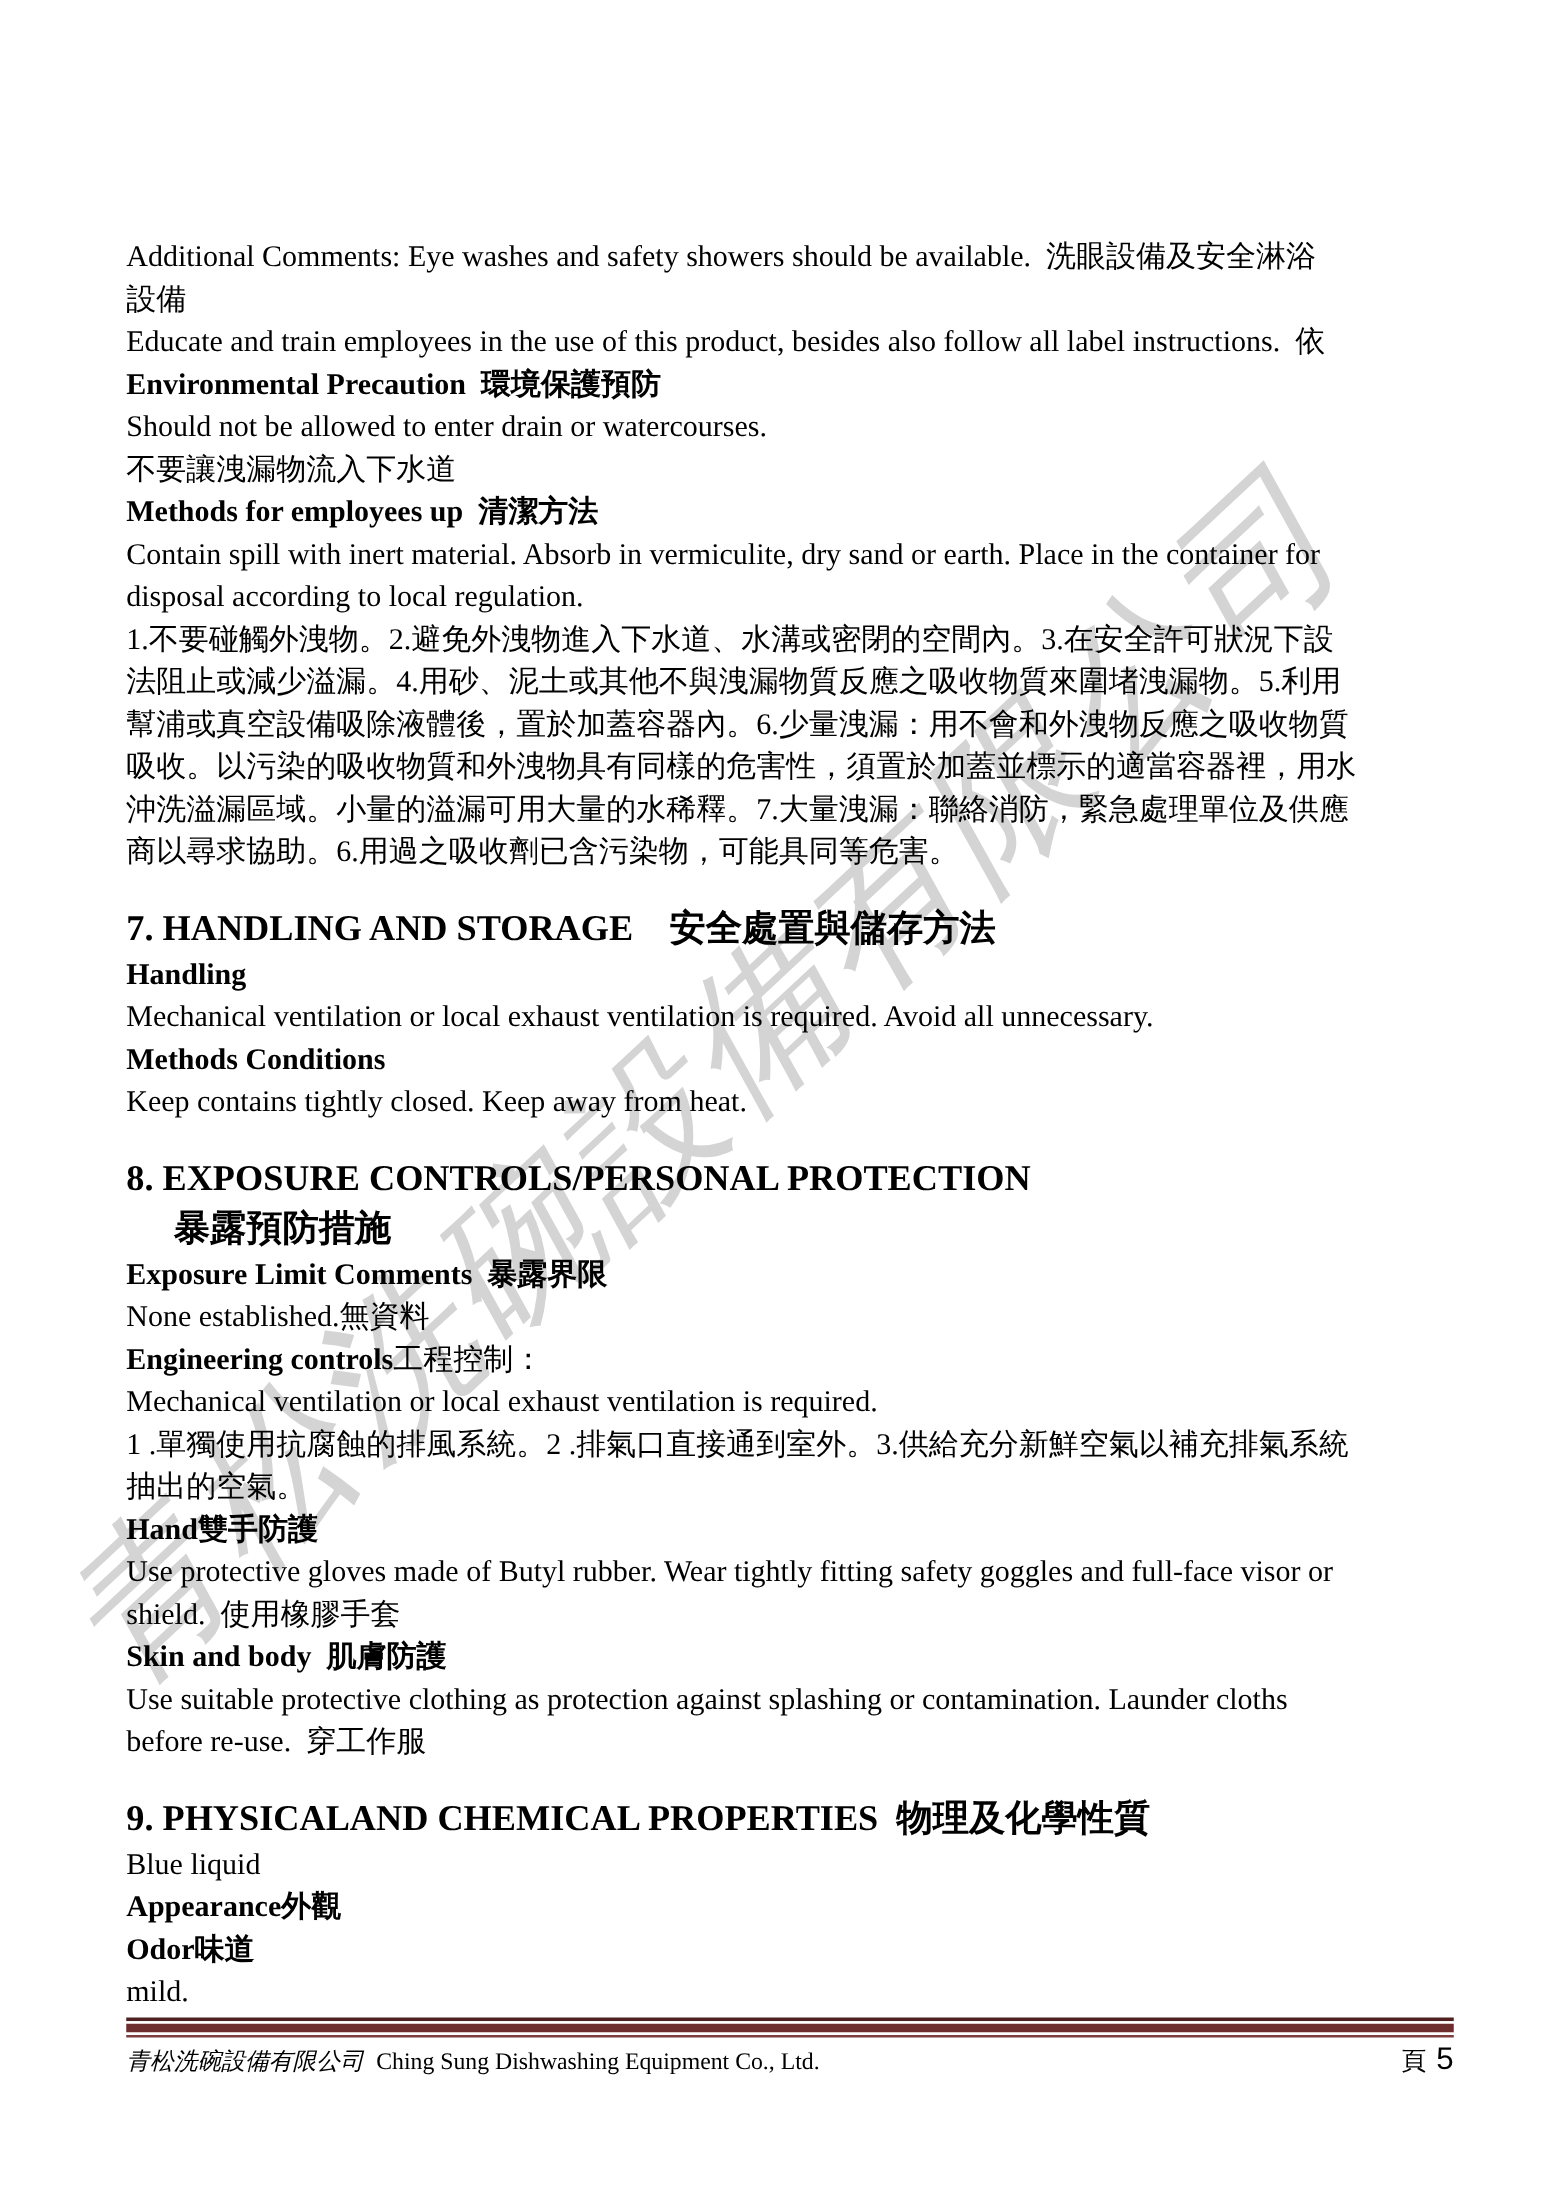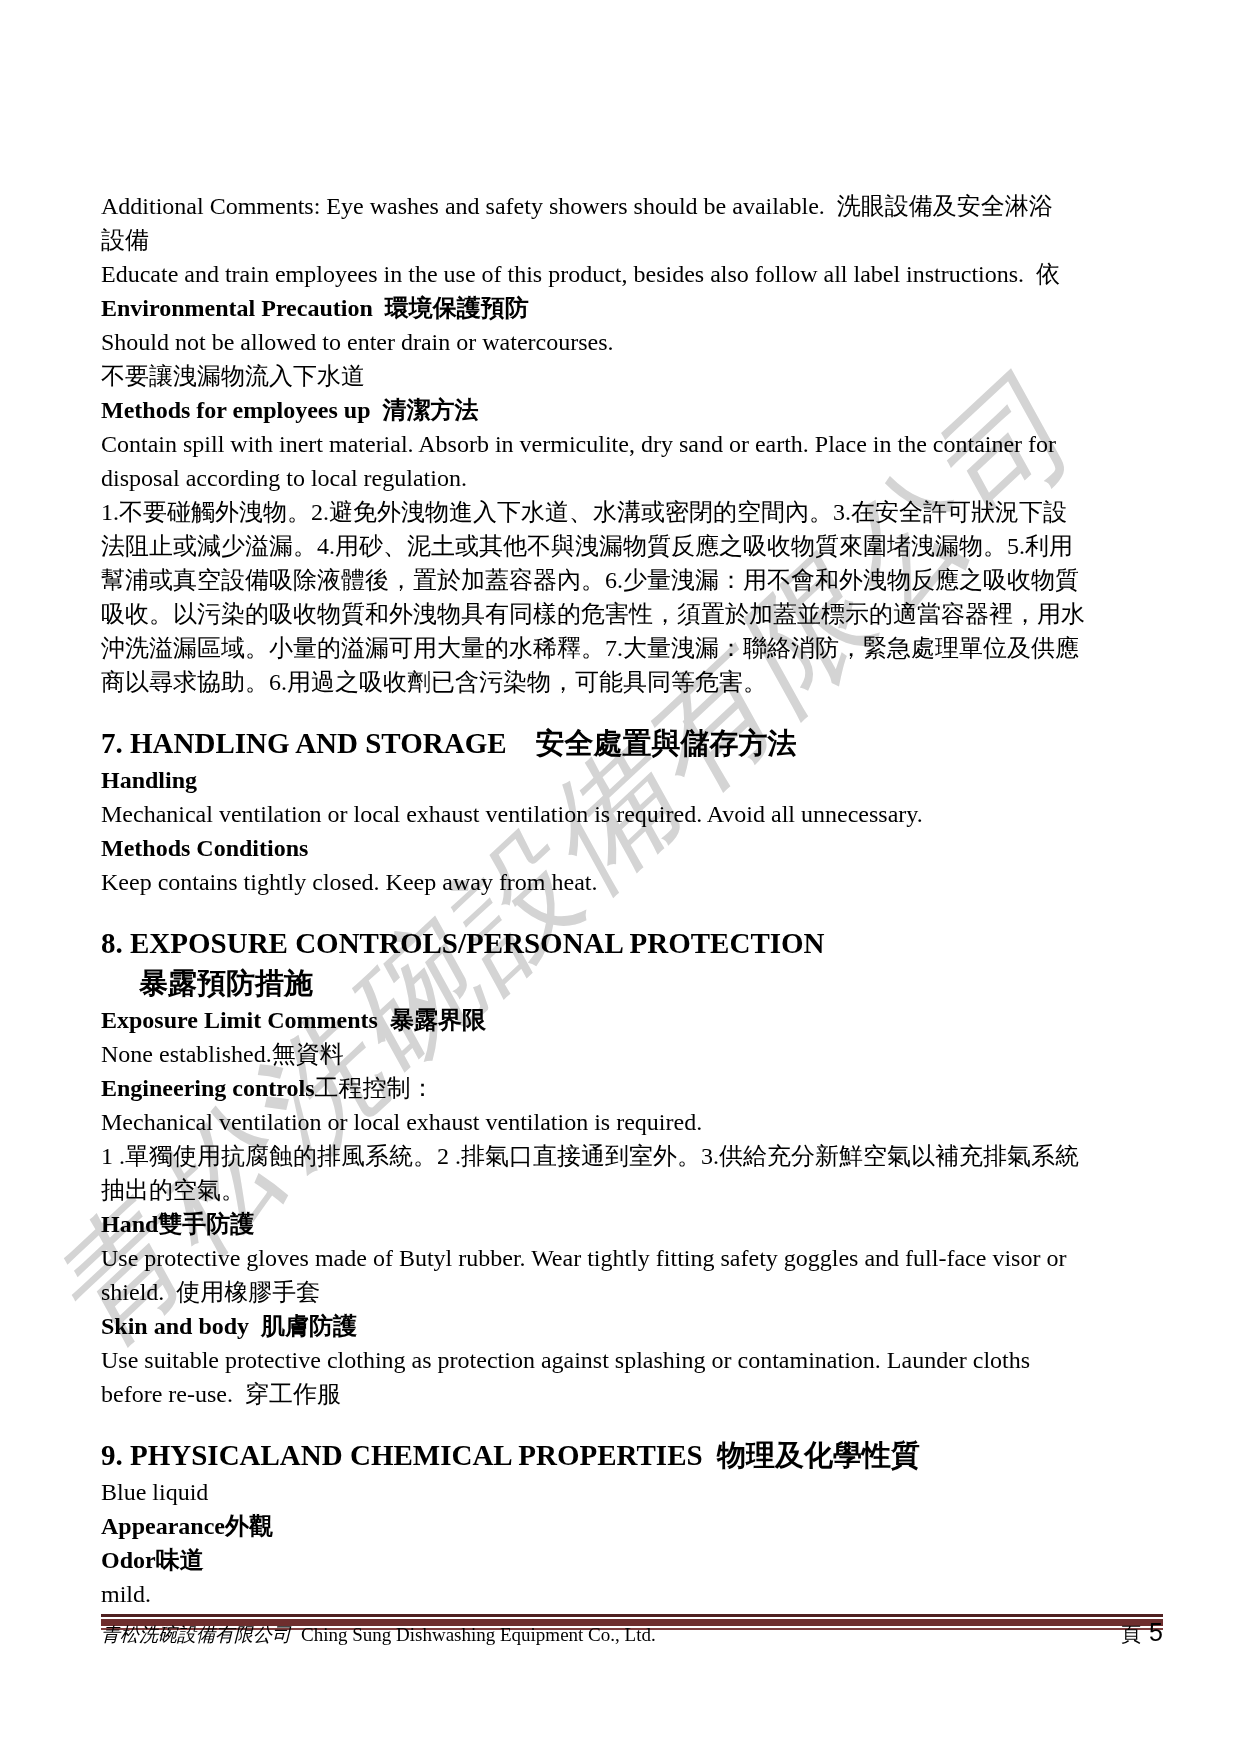--- a/index.html
+++ b/index.html
@@ -62,21 +62,21 @@
   .footer-rule{height:0;}
   .rule-top{height:3px;background:#4f2020;}
   .rule-gap1{height:2px;background:#ffffff;}
   .rule-bar{height:7px;background:#6e2e2e;}
   .rule-gap2{height:2px;background:#ffffff;}
   .rule-bottom{height:2px;background:#7d3e3e;}
   .footer-row{
     display:flex;
     justify-content:space-between;
     align-items:baseline;
-    margin-top:4px;
+    margin-top:19px;
   }
   .footer-left{font-size:19px;}
   .footer-company-zh{font-style:italic;margin-right:10px;}
   .footer-right{font-size:20px;}
   .footer-page-num{font-size:25px;margin-left:8px;font-family:"Liberation Sans","DejaVu Sans",sans-serif;}
 </style>
 </head>
 <body>
 
 <div class="page">

